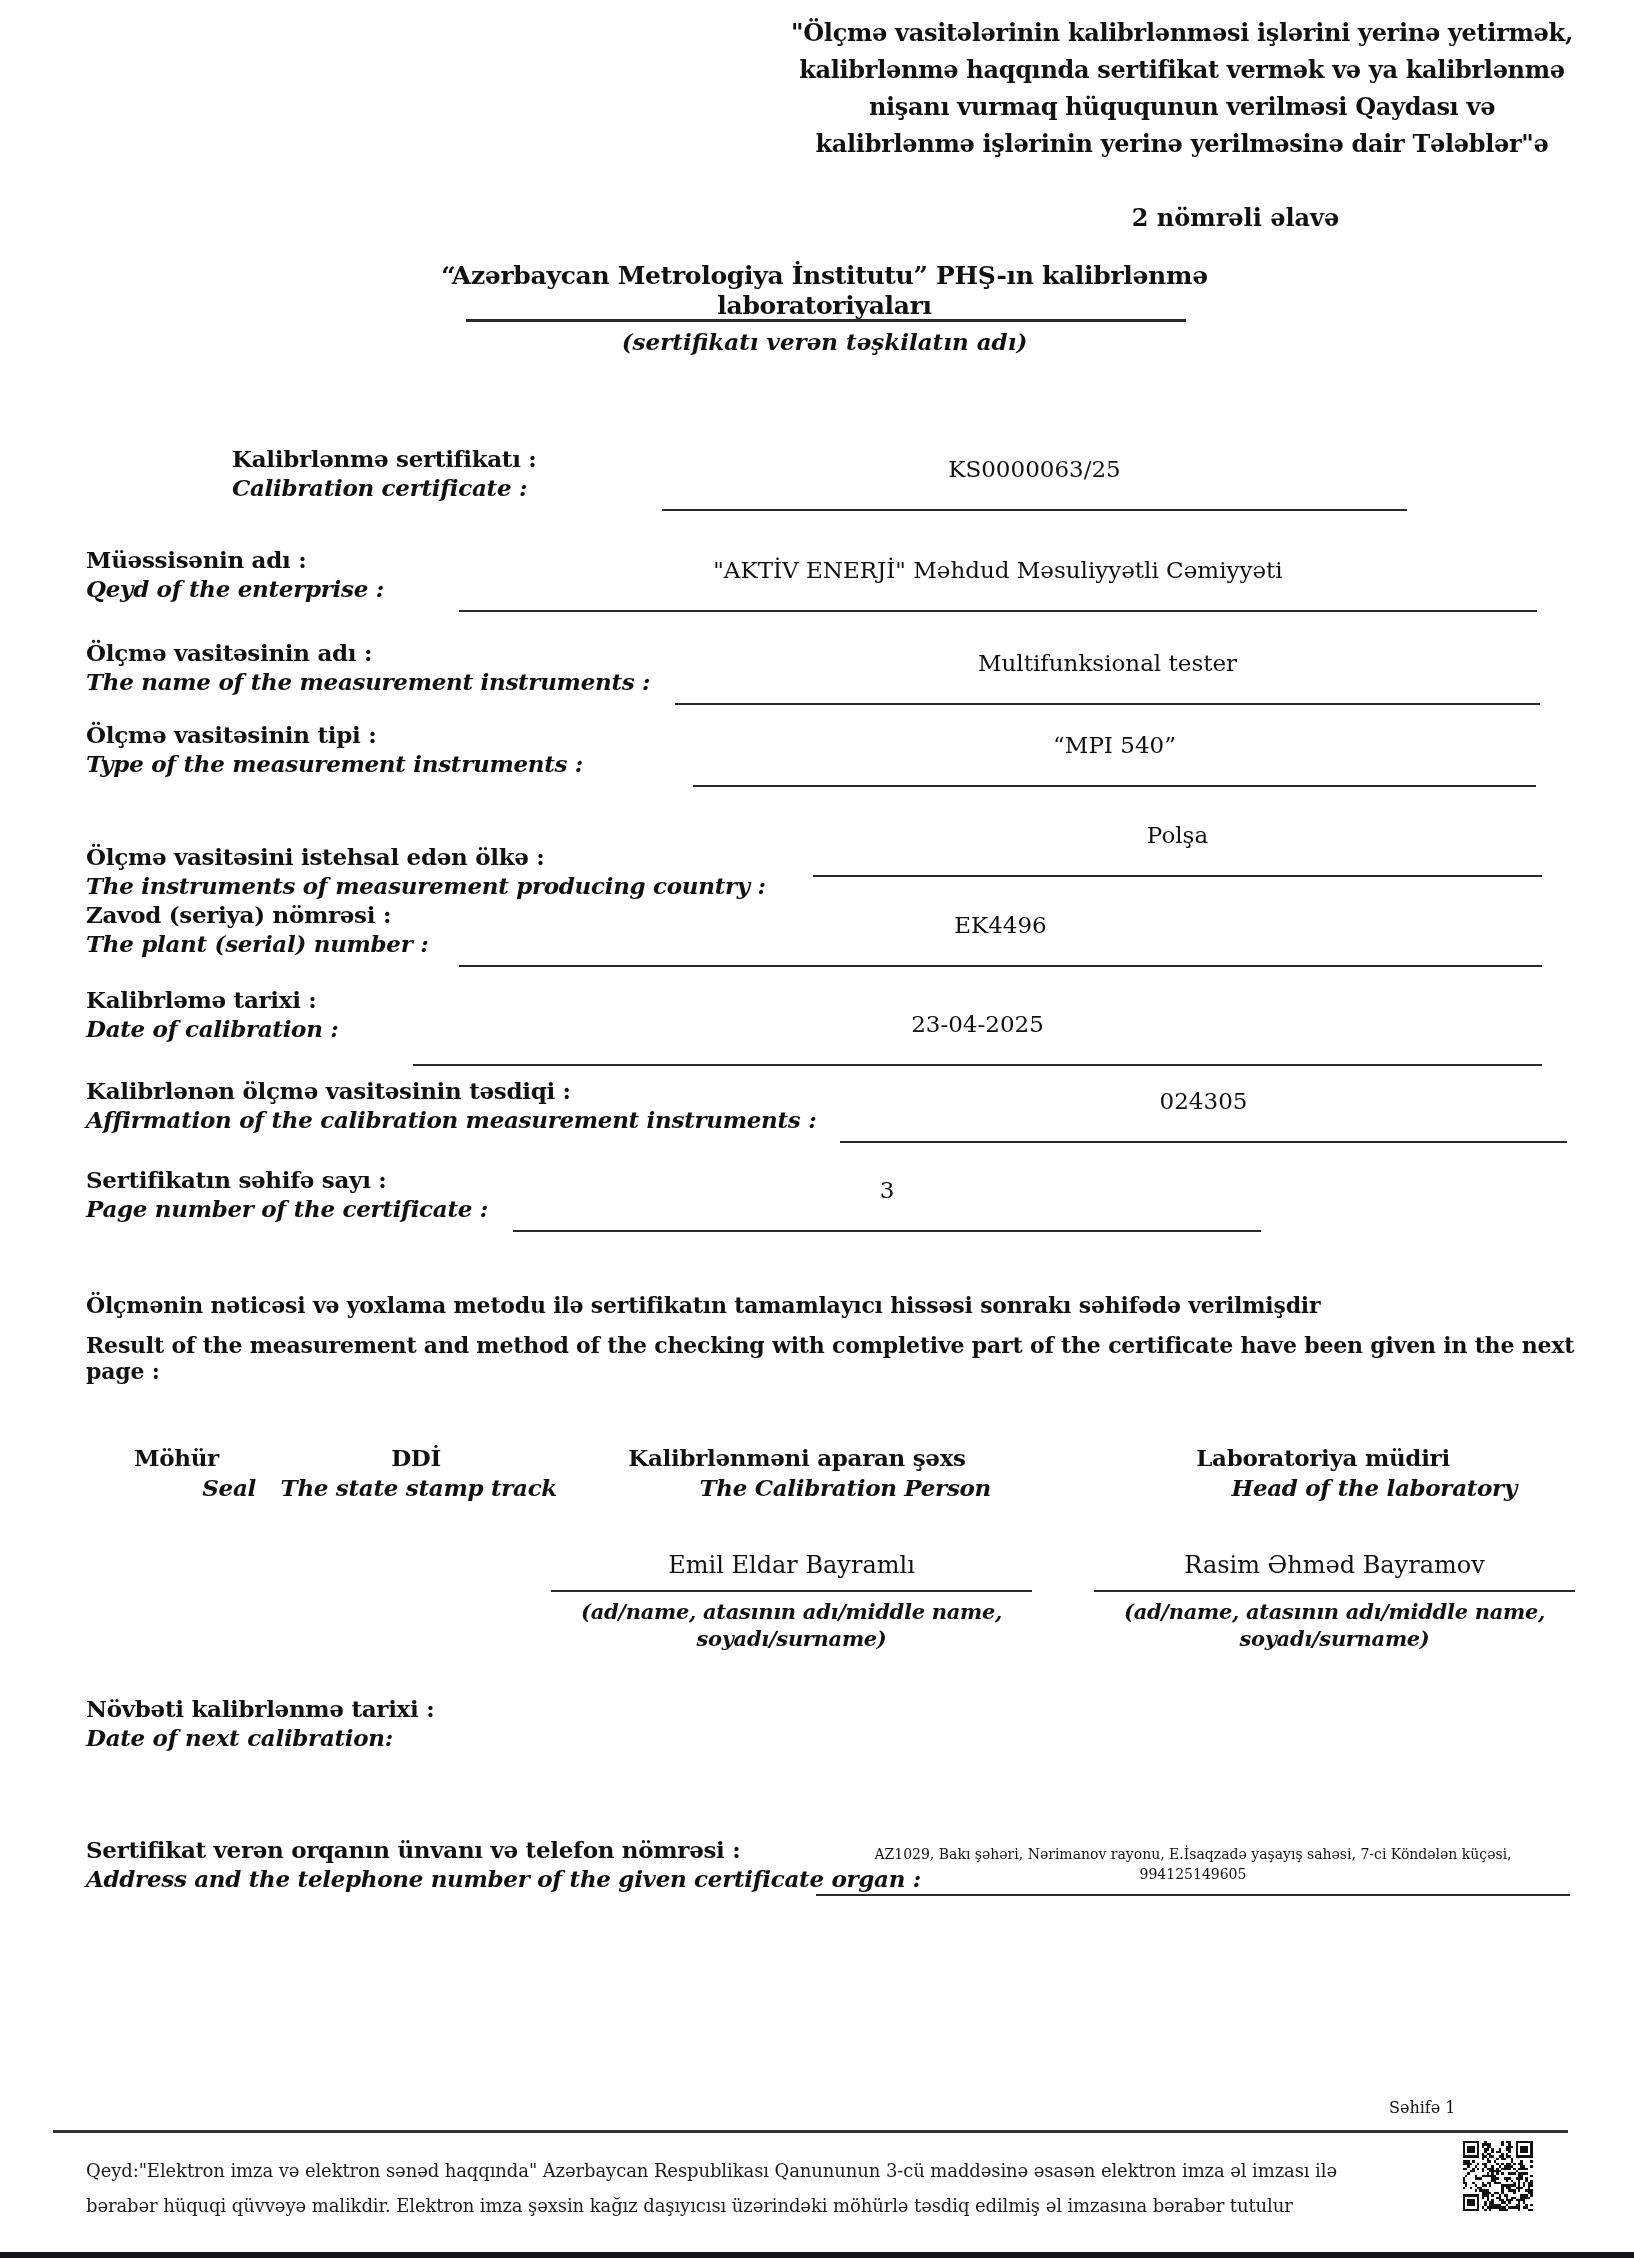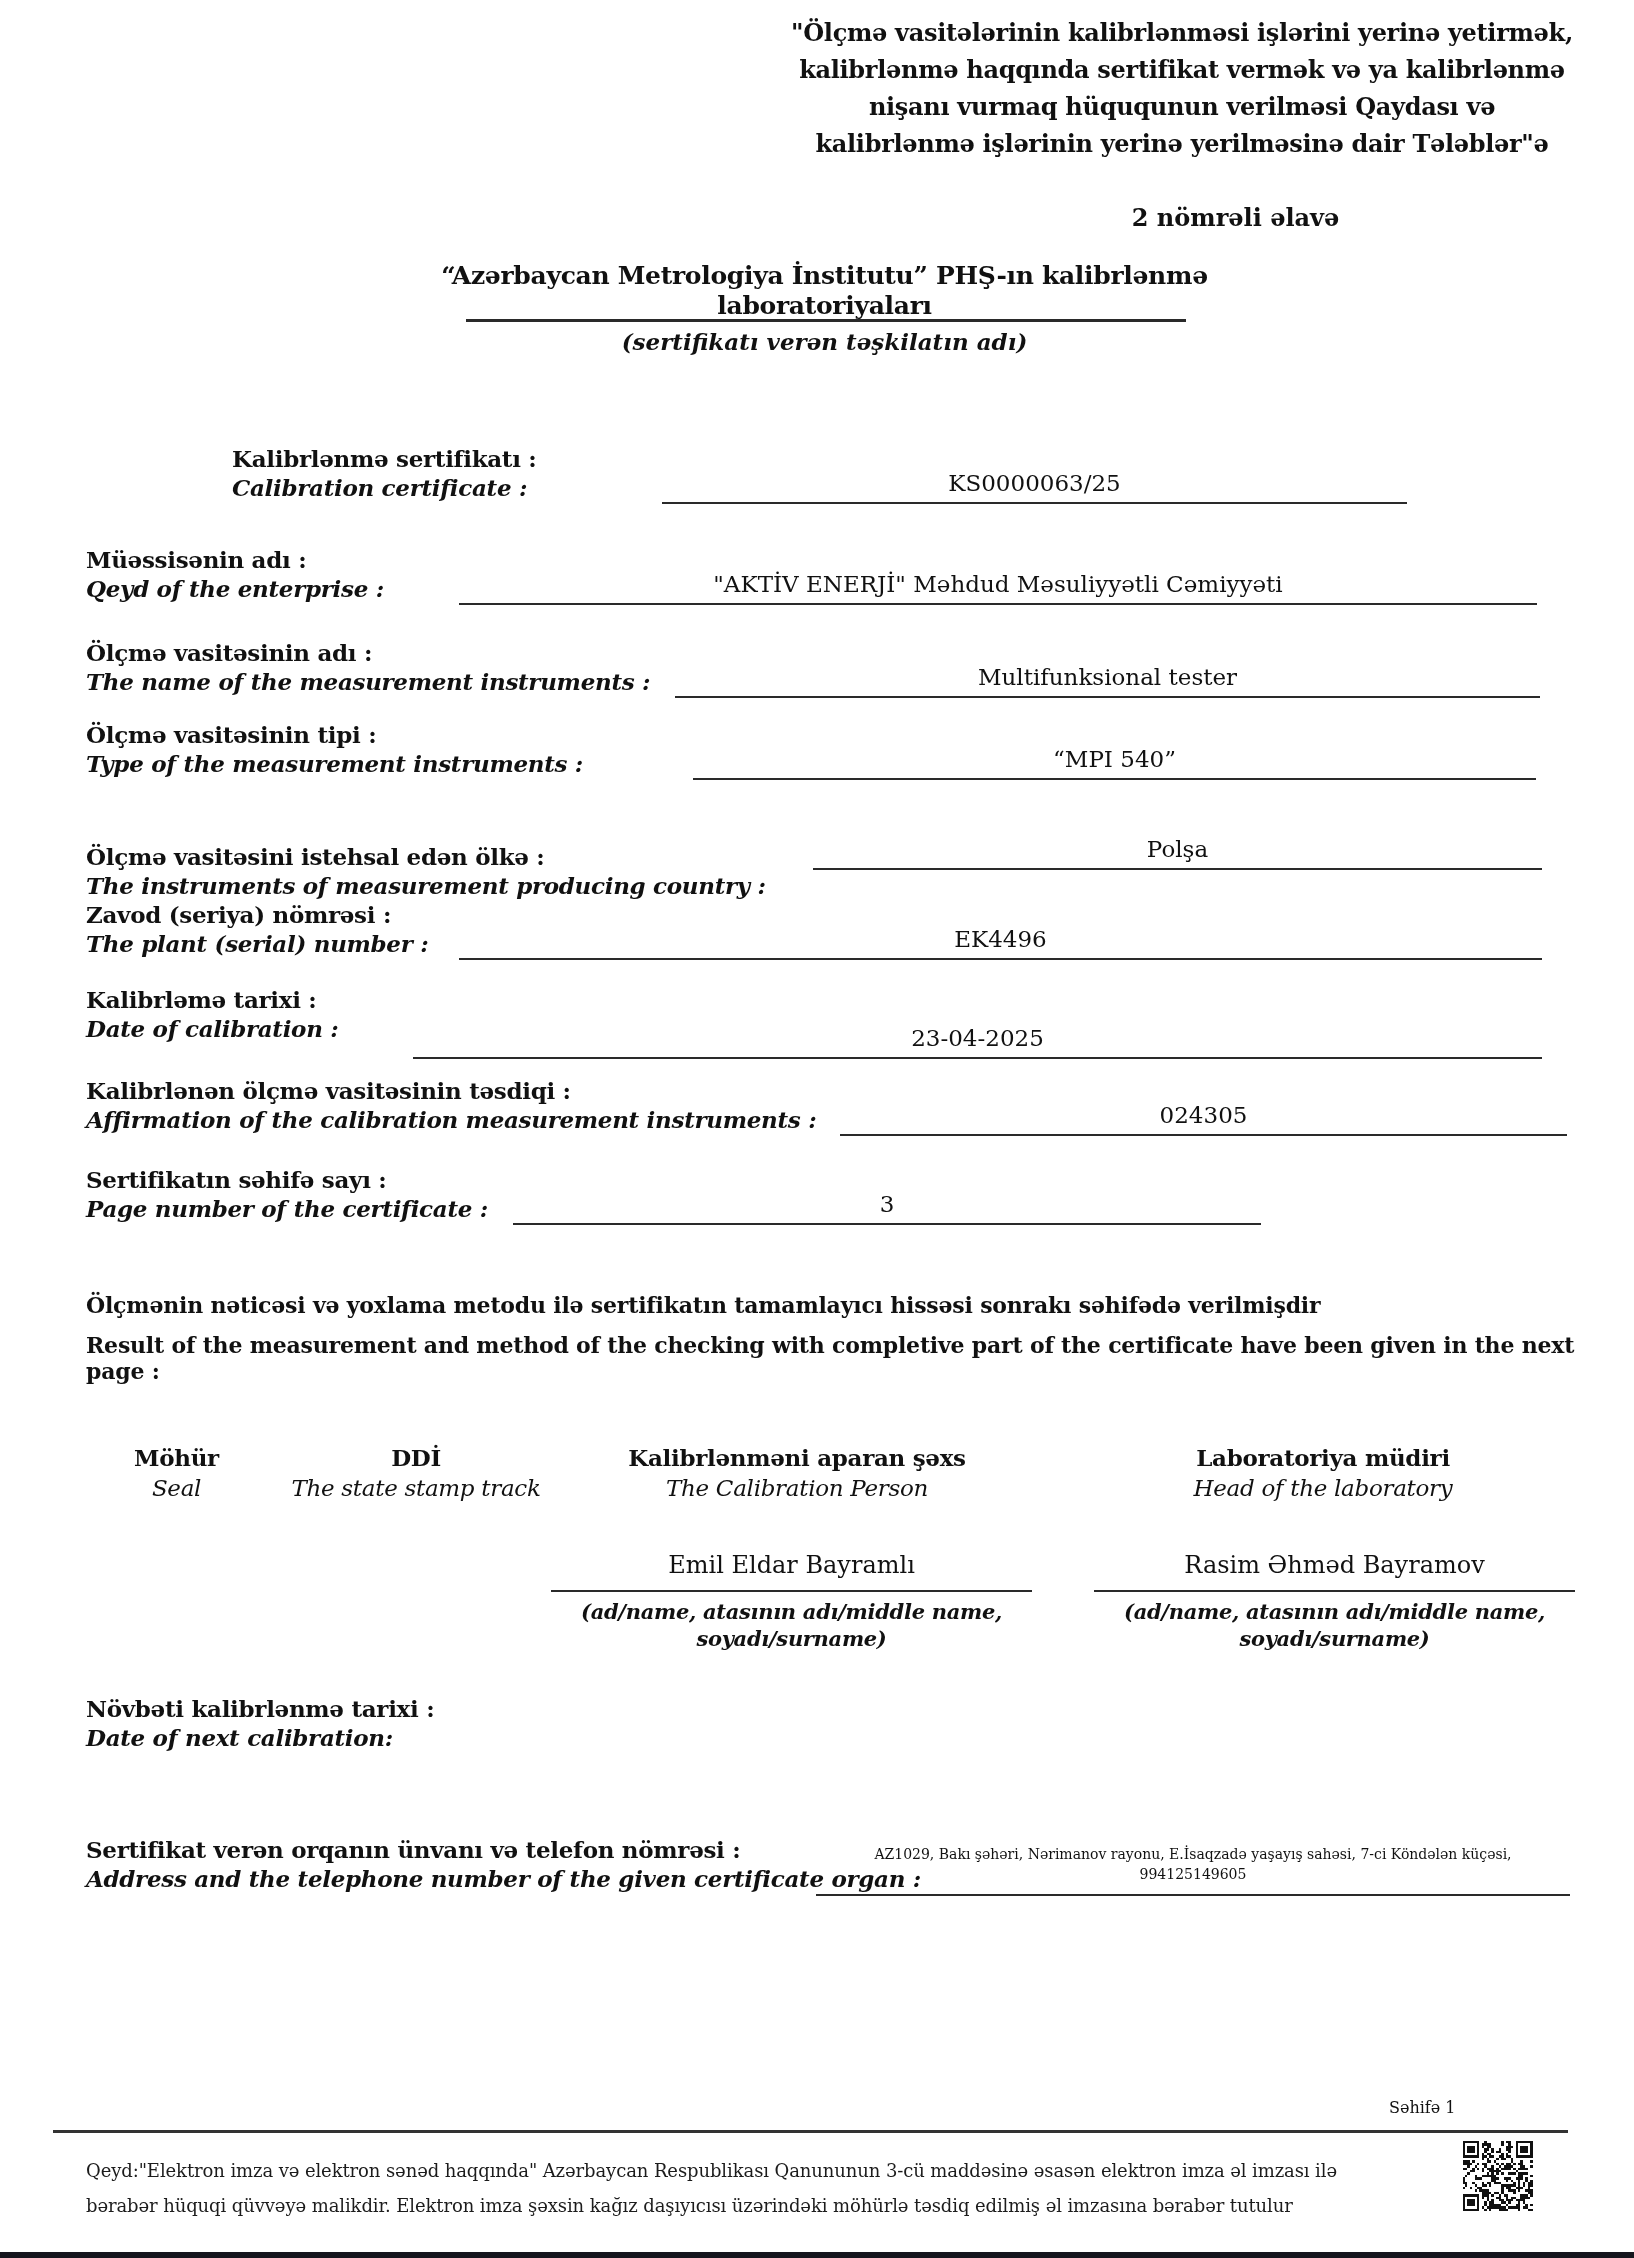--- a/index.html
+++ b/index.html
@@ -37,23 +37,23 @@
     top:328px;left:379px;width:891px;
     font-weight:bold;font-style:italic;font-size:23px;text-align:center;
   }
 
   
   .row{position:absolute;left:0;width:1635px;height:106px;}
   .lbl{position:absolute;top:0;font-size:23px;line-height:29px;letter-spacing:-0.3px;}
   .lbl .az{font-weight:bold;}
   .lbl .en{font-weight:bold;font-style:italic;}
   .val{
-    position:absolute;top:26px;
+    position:absolute;top:12px;
     font-size:23px;text-align:center;
-    padding-bottom:6px;border-bottom:2.6px solid #2a2a2a;
+    padding-bottom:27px;border-bottom:2.6px solid #2a2a2a;
   }
 
   #row-cert{top:444px;}      #row-cert .lbl{left:232px;}  #row-cert .val{left:662px;width:745px;}
   #row-owner{top:545px;}     #row-owner .lbl{left:86px;}  #row-owner .val{left:459px;width:1078px;}
   #row-name{top:638px;}      #row-name .lbl{left:86px;}   #row-name .val{left:675px;width:865px;}
   #row-type{top:720px;}      #row-type .lbl{left:86px;}   #row-type .val{left:693px;width:843px;}
   #row-country{top:810px;}   #row-country .lbl{left:86px;margin-top:32px;}#row-country .val{left:813px;width:729px;}
   #row-serial{top:900px;}   #row-serial .lbl{left:86px;} #row-serial .val{left:459px;width:1083px;}
   #row-date{top:985px;}     #row-date .lbl{left:86px;}   #row-date .val{left:413px;width:1129px;margin-top:14px;}
   #row-affirm{top:1076px;}   #row-affirm .lbl{left:86px;} #row-affirm .val{left:840px;width:727px;}
@@ -65,21 +65,21 @@
     font-size:14px;line-height:20px;padding-bottom:10.6px;
   }
 
   .statement{left:86px;font-weight:bold;font-size:22px;letter-spacing:-0.2px;}
   #statement-az{top:1292px;}
   #statement-en{top:1332px;}
 
   
   .sig-h{position:absolute;top:1443px;text-align:center;font-size:23px;line-height:30px;letter-spacing:-0.3px;}
   .sig-h .az{font-weight:bold;}
-  .sig-h .en{font-weight:normal;font-style:italic;}
+  .sig-h .en{font-weight:bold;font-style:italic;text-align:right;}
   #sig-h-seal{left:97px;width:159px;}
   #sig-h-stamp{left:275px;width:282px;}
   #sig-h-person{left:603px;width:388px;}
   #sig-h-head{left:1129px;width:388px;}
 
   .sig-name{
     position:absolute;top:1551px;text-align:center;
     font-size:24px;padding-bottom:10.6px;border-bottom:2.6px solid #2a2a2a;
   }
   #sig-name-person{left:551px;width:481px;}

